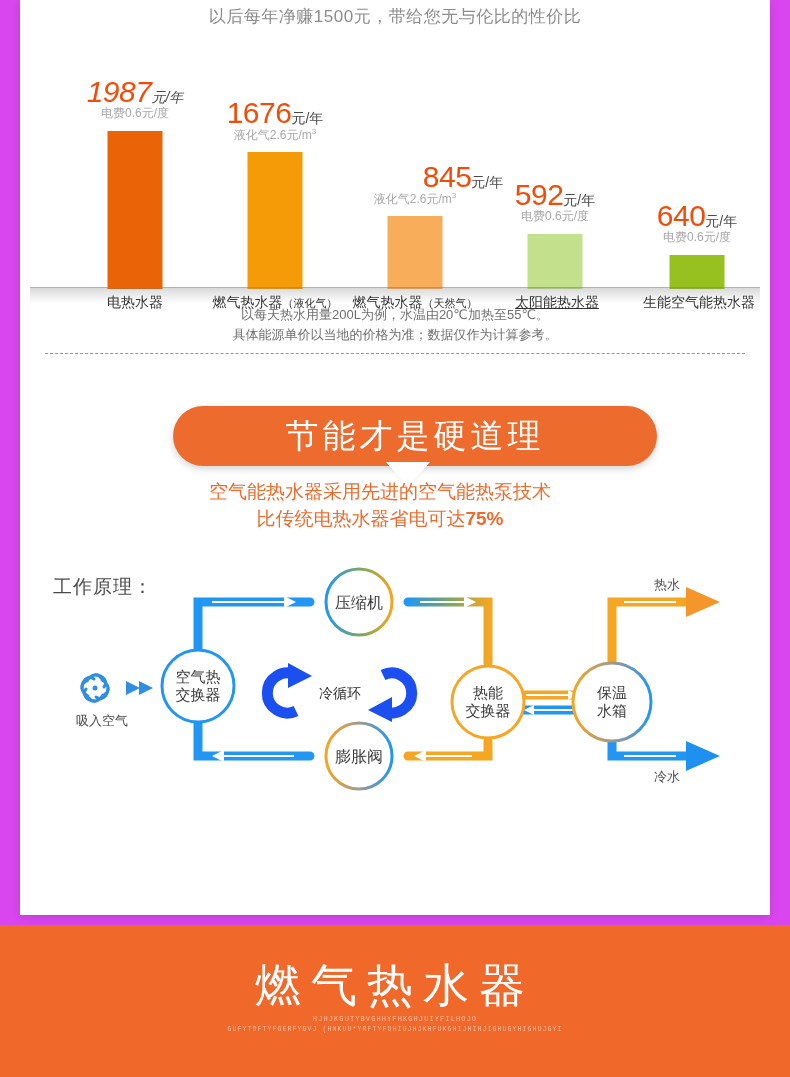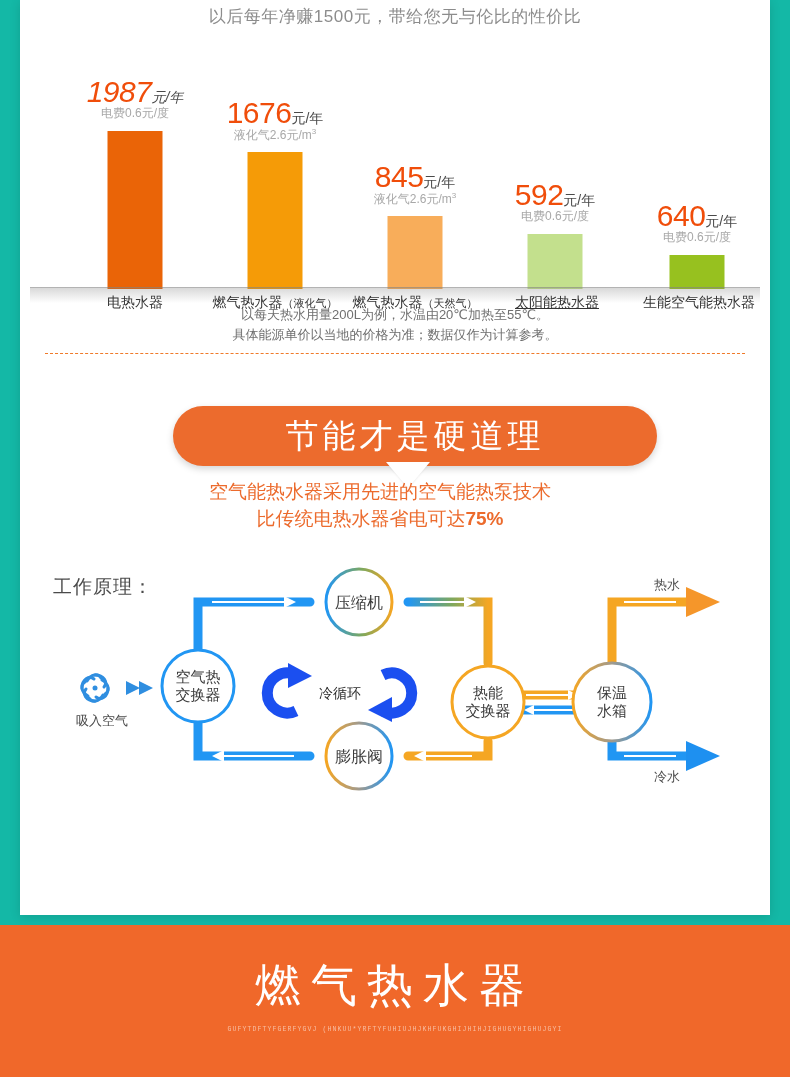--- a/index.html
+++ b/index.html
@@ -3,21 +3,21 @@
 <meta charset="utf-8">
 <style>
   html,body{margin:0;padding:0;}
   body{
     width:790px;height:1077px;
     background:#ffffff;
     font-family:"Liberation Sans","DejaVu Sans",sans-serif;
     overflow:hidden;
     position:relative;
   }
-  .page{position:relative;width:790px;height:1077px;background:#14b8a6;}
+  .page{position:relative;width:790px;height:1077px;background:#d946ef;}
 
   
   .card{
     position:absolute;left:20px;top:0;width:750px;height:915px;
     background:#ffffff;
     box-shadow:0 2px 10px rgba(0,0,0,.13);
   }
 
   
   .headline{
@@ -155,21 +155,21 @@
         <div class="val" style="top:-54px;">
           <span class="num">1676</span><span class="unit">元/年</span>
         </div>
         <div class="sub" style="top:-24px;">
           <span>液化气2.6元/m</span><sup>3</sup>
         </div>
         <div class="bar" style="height:137px;background:#f59b07;"></div>
       </div>
 
       <div class="col" style="left:320px;height:73px;">
-        <div class="val" style="top:-54px;">
+        <div class="val" style="top:-54px;margin-left:48px;">
           <span class="num">845</span><span class="unit">元/年</span>
         </div>
         <div class="sub" style="top:-24px;">
           <span>液化气2.6元/m</span><sup>3</sup>
         </div>
         <div class="bar" style="height:73px;background:#f8ad5a;"></div>
       </div>
 
       <div class="col" style="left:460px;height:55px;">
         <div class="val" style="top:-54px;">
@@ -312,16 +312,17 @@
         <text x="320" y="153" text-anchor="middle" font-family="Liberation Sans, sans-serif" font-size="14" fill="#2b2b2b">冷循环</text>
 
         <text x="647" y="44" text-anchor="middle" font-family="Liberation Sans, sans-serif" font-size="13" fill="#4a4a4a">热水</text>
         <text x="647" y="236" text-anchor="middle" font-family="Liberation Sans, sans-serif" font-size="13" fill="#4a4a4a">冷水</text>
       </svg>
     </div>
   </div>
 
   <div class="footer">
     <h1>燃气热水器</h1>
+    <div class="f1">HJHJKGUTYBVGHHYFHKGHJUIYFILHOJO</div>
     <div class="f2">GUFYTDFTYFGERFYGVJ (HNKUU*YRFTYFUHIUJHJKHFUKGHIJHIHJIGHUGYHIGHUJGYI</div>
   </div>
 
 </div>
 
 </body></html>

